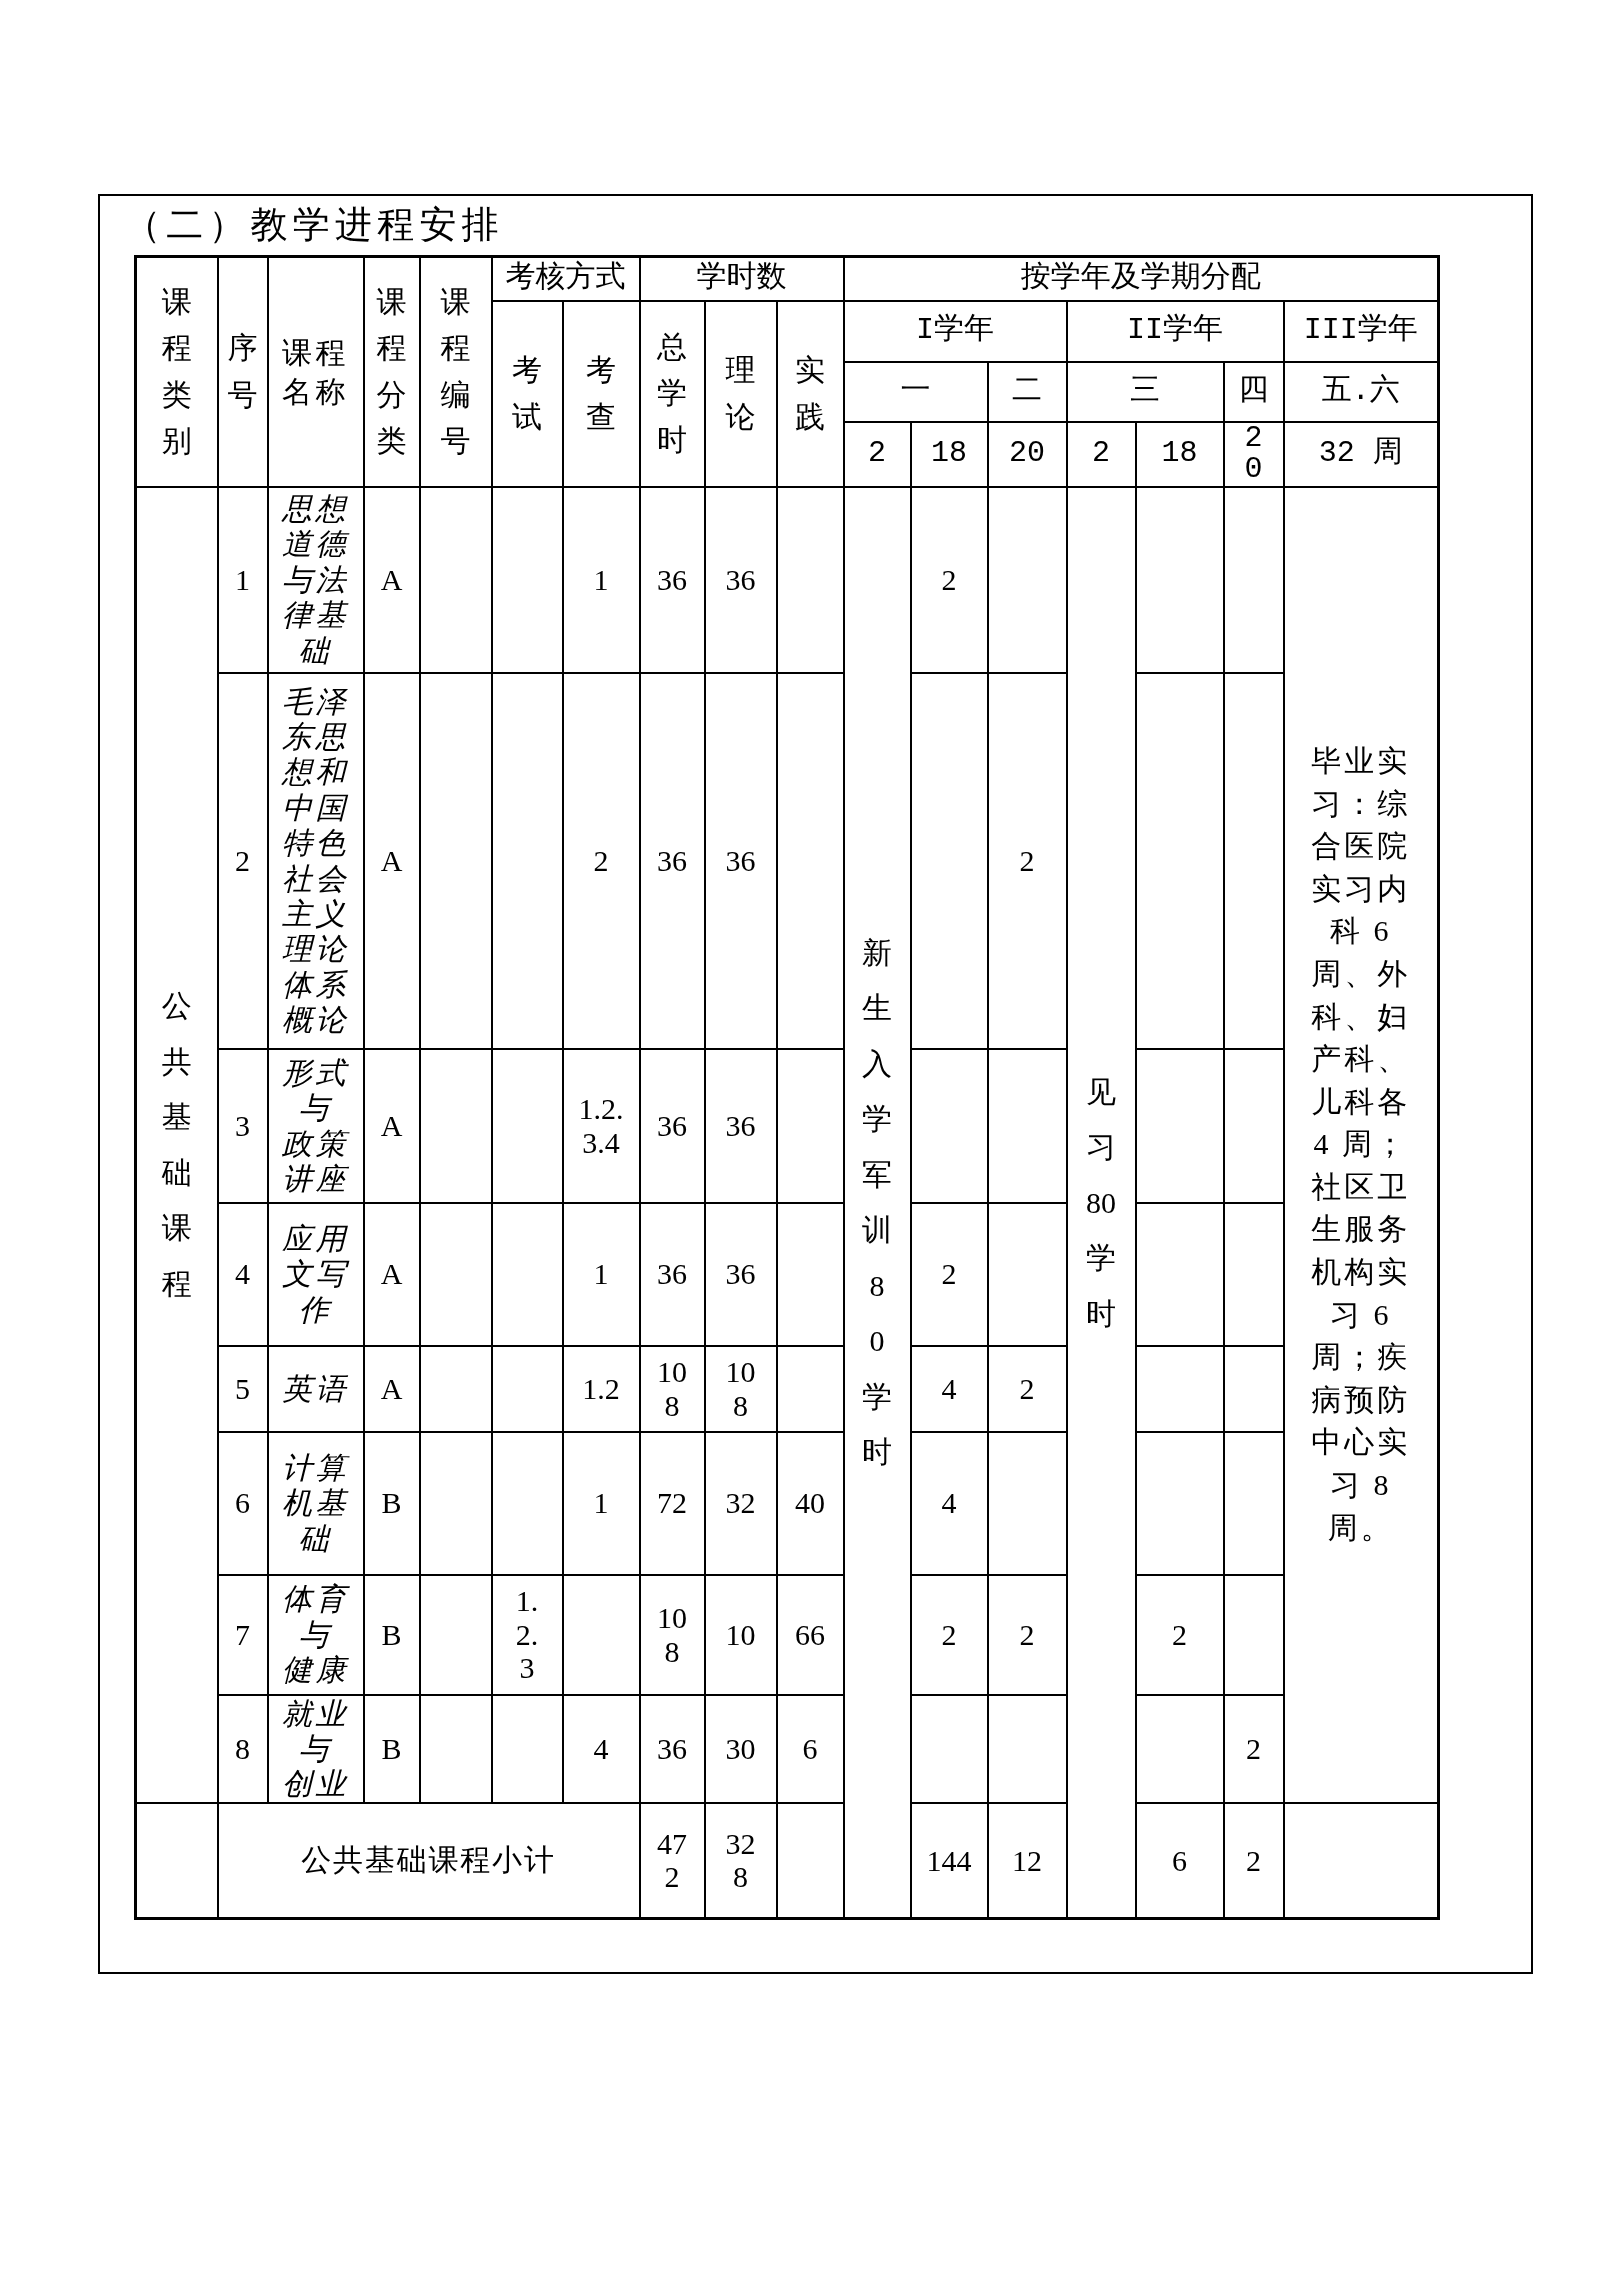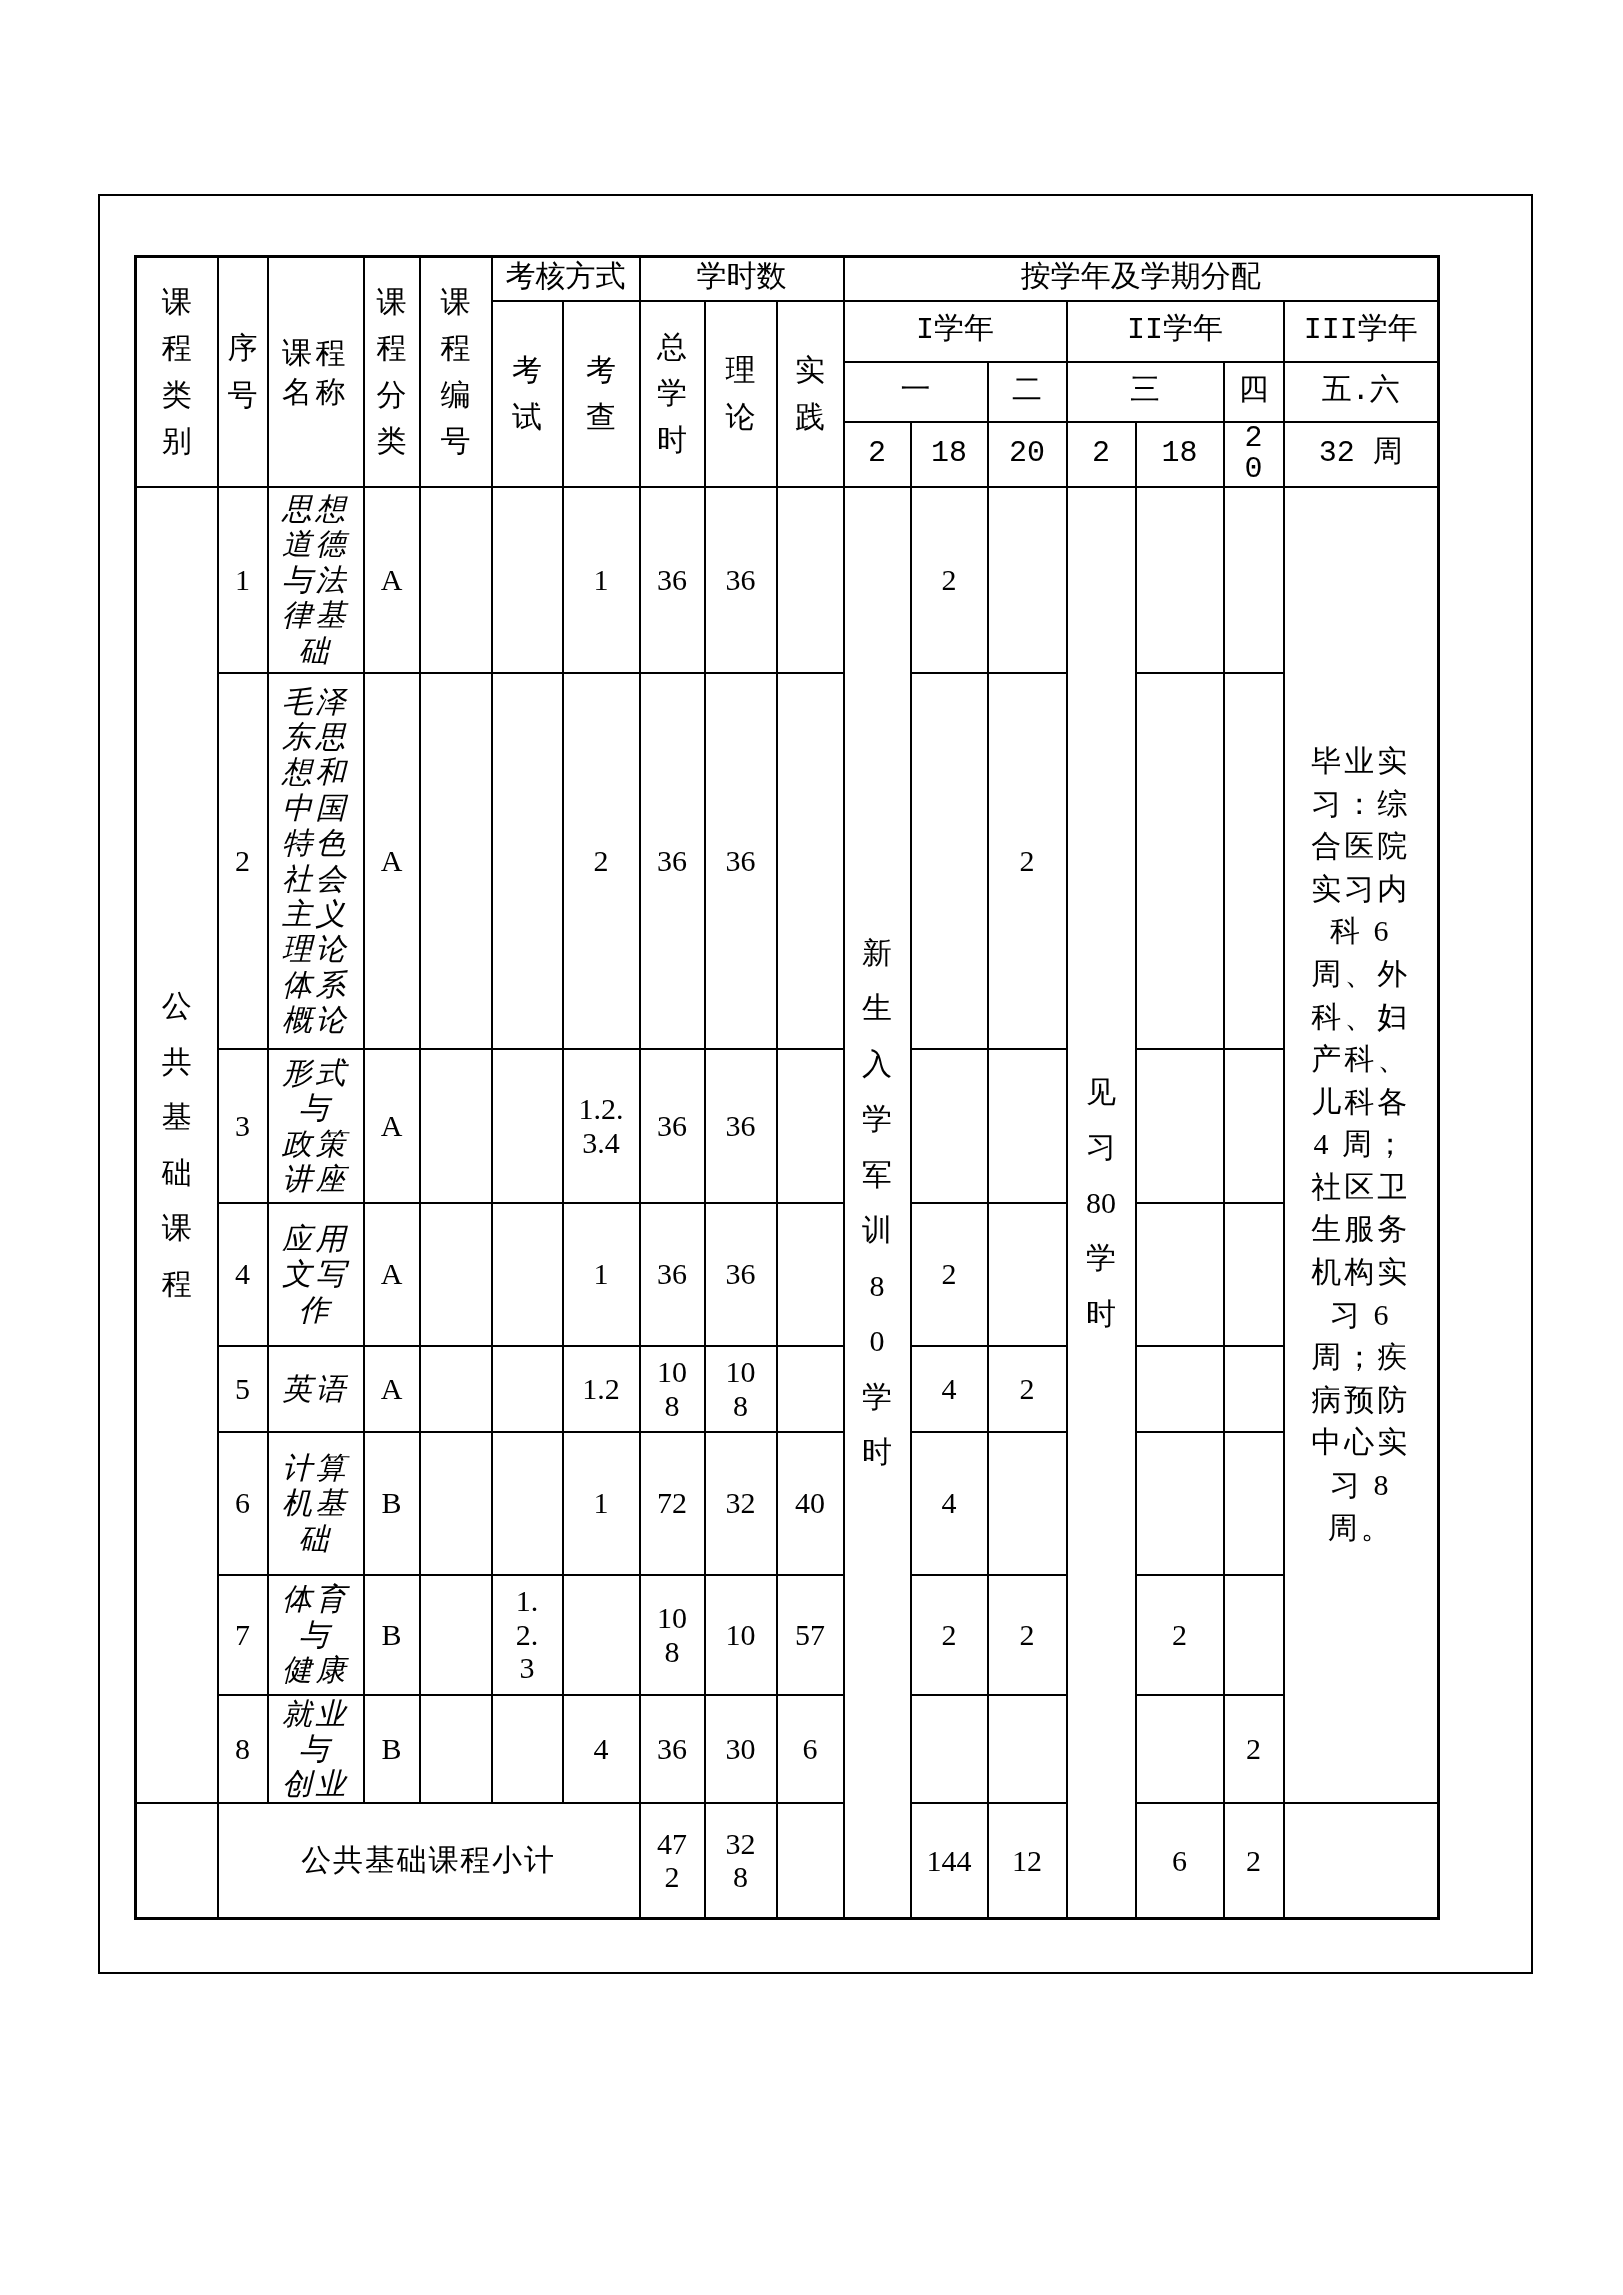--- a/index.html
+++ b/index.html
@@ -59,20 +59,21 @@
   .page-num{
     position:absolute;left:0;top:2073px;width:100%;
     text-align:center;font-size:26px;
   }
 </style>
 </head>
 <body>
 
 <div class="page">
   <div class="page-border"></div>
+  <div class="doc-title">（二）教学进程安排</div>
 
   <table class="sched">
     <colgroup>
       <col style="width:82px">
         <col style="width:50px">
         <col style="width:96px">
         <col style="width:56px">
       <col style="width:72px">
         <col style="width:71px">
         <col style="width:77px">
@@ -313,21 +314,21 @@
 健康</td>
       <td class="cls">B</td>
       <td></td>
       <td class="num">1.
 2.
 3</td>
       <td></td>
       <td class="num">10
 8</td>
       <td class="num">10</td>
-      <td class="num">57</td>
+      <td class="num">66</td>
       <td class="num">2</td>
       <td class="num">2</td>
       <td class="num">2</td>
       <td></td>
     </tr>
 
     <tr style="height:108px">
       <td>8</td>
       <td class="name">就业
 与

